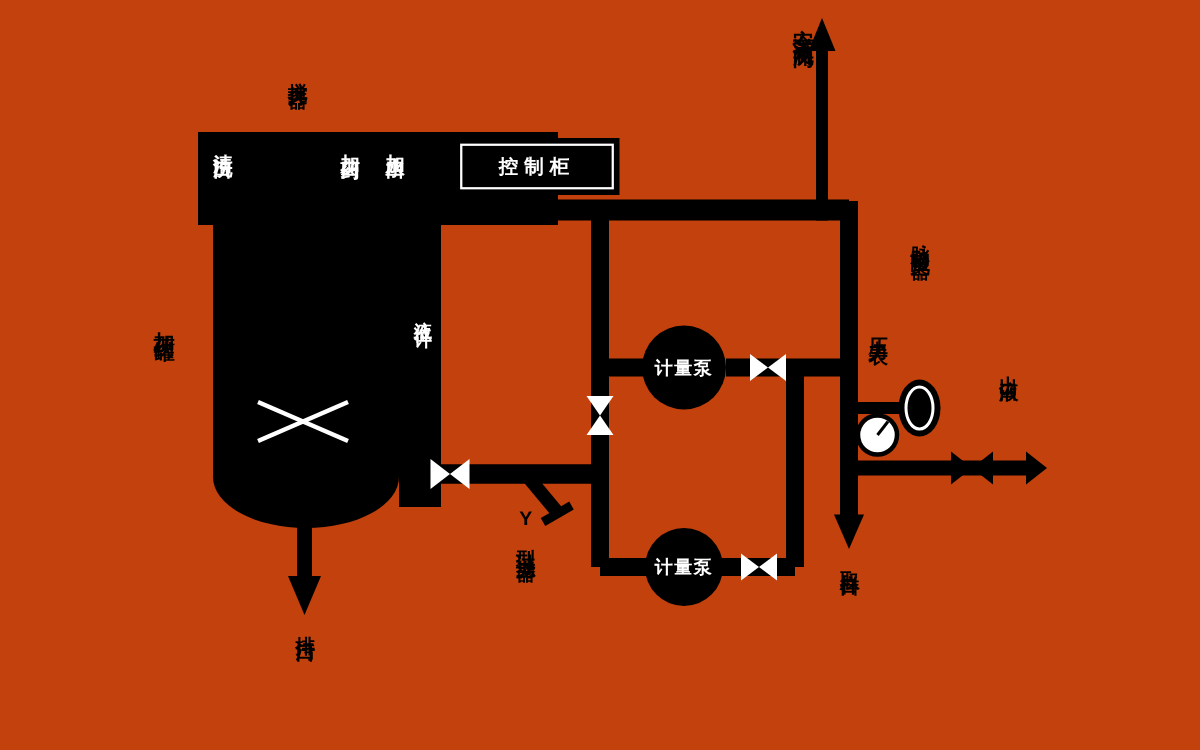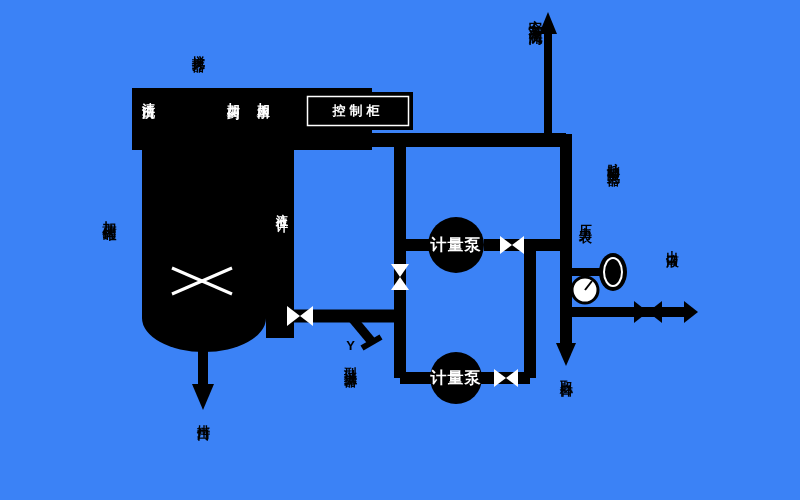--- a/index.html
+++ b/index.html
@@ -1,35 +1,35 @@
 <!DOCTYPE html>
 <html><head>
 <meta charset="utf-8">
 <style>
   html,body{margin:0;padding:0;background:#fff;}
   #stage{
-    position:relative;width:800px;height:500px;background:#3b82f6;overflow:hidden;
+    position:relative;width:800px;height:500px;background:#c2410c;overflow:hidden;
     font-family:"Liberation Sans","DejaVu Sans",sans-serif;
   }
   #pipework{position:absolute;left:0;top:0;}
   .vlabel{
     position:absolute;
     writing-mode:vertical-rl;
     text-orientation:upright;
     font-size:13px;font-weight:bold;color:#000;
     letter-spacing:3px;line-height:18px;white-space:nowrap;
   }
   .vlabel.inv{color:#fff;}
   .vlabel.big{font-size:14px;}
   .hlabel{
     position:absolute;font-size:13px;font-weight:bold;color:#fff;
     text-align:center;white-space:nowrap;
   }
   .cabinet-label{width:110px;height:38px;line-height:38px;letter-spacing:4px;}
-  .pump-label{width:56px;line-height:14px;font-size:16px;letter-spacing:1px;}
+  .pump-label{width:56px;line-height:14px;font-size:12px;letter-spacing:1px;}
 </style>
 </head>
 <body>
 
 <div id="stage">
 
   <svg id="pipework" width="800" height="500" viewBox="0 0 800 500">
 
     <rect x="132" y="88" width="240" height="62" fill="#000"></rect>
 

